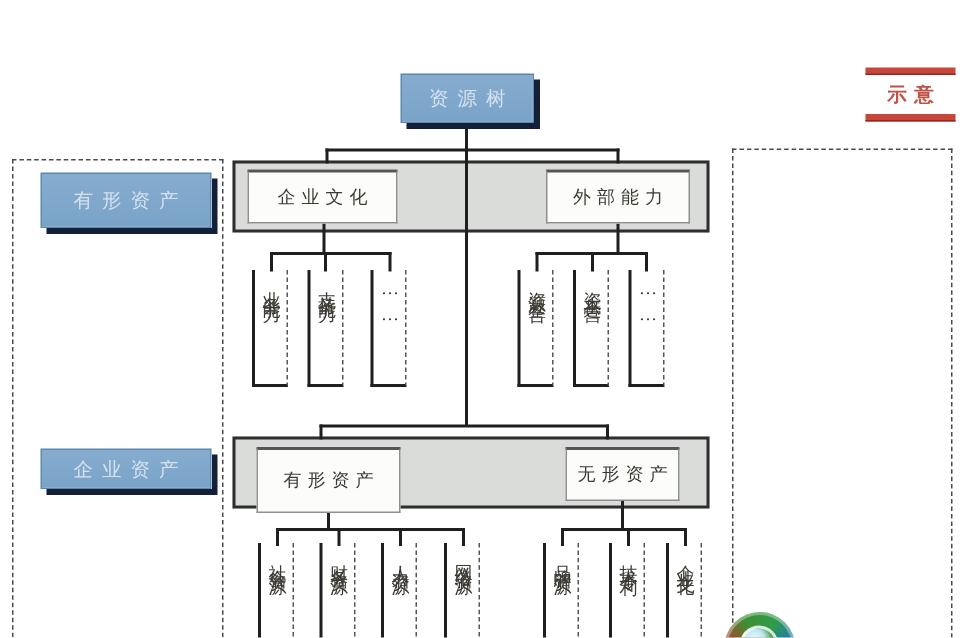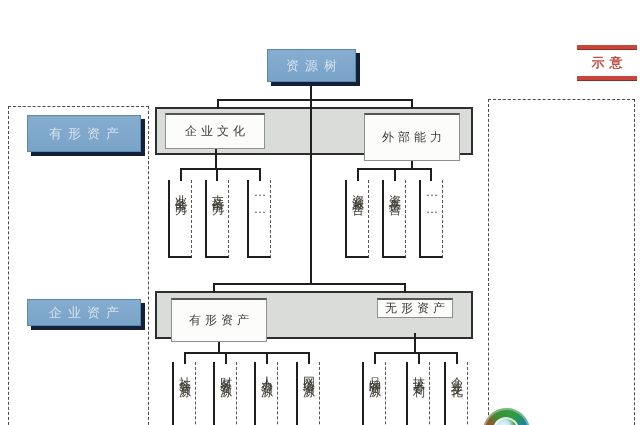--- a/index.html
+++ b/index.html
@@ -134,21 +134,21 @@
 <div class="abs vl" style="left:414px;top:296px;height:21px;"></div>
 <div class="abs hl" style="left:374px;top:315px;width:84px;"></div>
 <div class="abs vl" style="left:374px;top:315px;height:12px;"></div>
 <div class="abs vl" style="left:418px;top:315px;height:12px;"></div>
 <div class="abs vl" style="left:456px;top:315px;height:12px;"></div>
 
 <div class="abs gray-bar" style="left:155px;top:70px;width:318px;height:48px;"></div>
 <div class="abs white-node" style="left:165px;top:76px;width:100px;height:36px;">
   <span>企业文化</span>
 </div>
-<div class="abs white-node" style="left:364px;top:76px;width:96px;height:48px;text-align:right;">
+<div class="abs white-node" style="left:364px;top:76px;width:96px;height:36px;text-align:right;">
   <span>外部能力</span>
 </div>
 
 <div class="abs vchild row1" style="left:168px;">
   <span class="vtext">业务能力</span>
 </div>
 <div class="abs vchild row1" style="left:205px;">
   <span class="vtext">支持能力</span>
 </div>
 <div class="abs vchild row1" style="left:247px;">
@@ -161,21 +161,21 @@
   <span class="vtext">资本运营</span>
 </div>
 <div class="abs vchild row1" style="left:419px;">
   <span class="vtext">……</span>
 </div>
 
 <div class="abs gray-bar" style="left:155px;top:254px;width:318px;height:48px;"></div>
 <div class="abs white-node" style="left:171px;top:261px;width:96px;height:44px;">
   <span>有形资产</span>
 </div>
-<div class="abs white-node" style="left:377px;top:261px;width:76px;height:20px;">
+<div class="abs white-node" style="left:377px;top:261px;width:76px;height:36px;">
   <span>无形资产</span>
 </div>
 
 <div class="abs vchild row2" style="left:172px;">
   <span class="vtext">社会资源</span>
 </div>
 <div class="abs vchild row2" style="left:213px;">
   <span class="vtext">财务资源</span>
 </div>
 <div class="abs vchild row2" style="left:254px;">

